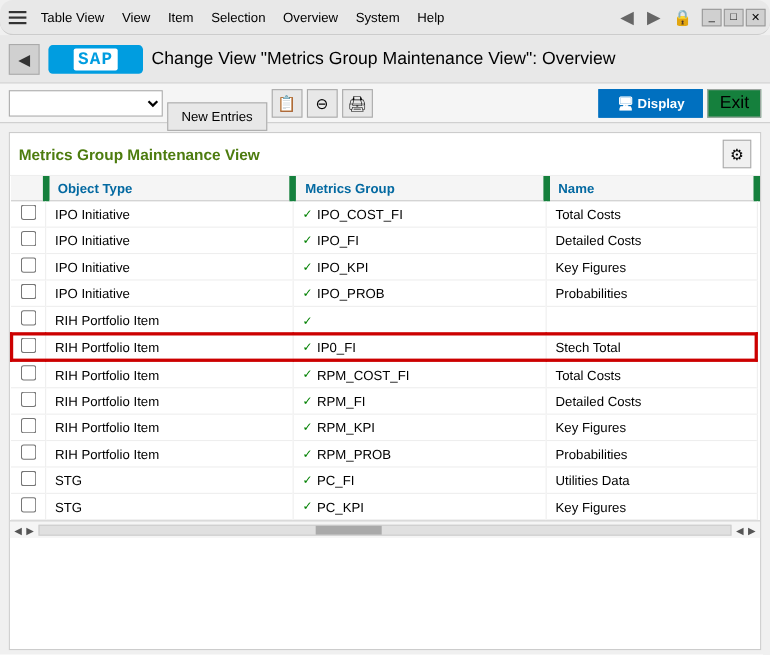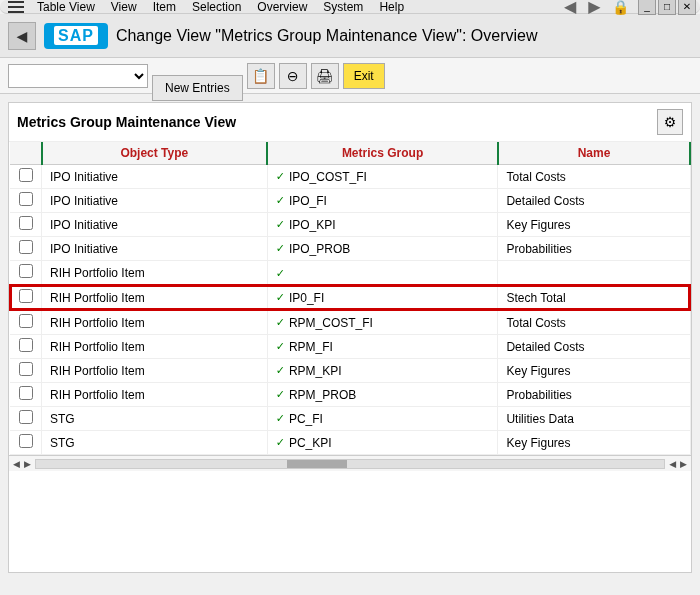--- a/index.html
+++ b/index.html
@@ -4,21 +4,21 @@
   <style>
     * { box-sizing: border-box; margin: 0; padding: 0; }
     body { font-family: Arial, sans-serif; font-size: 13px; background: #f0f0f0; width: 700px; height: 595px; overflow: hidden; }
 
     
     .menu-bar {
       background: #e8e8e8;
       border-bottom: 1px solid #ccc;
       display: flex;
       align-items: center;
-      height: 14px;
+      height: 32px;
       padding: 0 4px;
       gap: 2px;
       border-radius: 12px;
     }
     .menu-bar-item {
       padding: 2px 6px;
       cursor: pointer;
       font-size: 12px;
       color: #000;
       border: 1px solid transparent;
@@ -46,23 +46,24 @@
       background: #d0d0d0;
       border: 1px solid #aaa;
       display: flex; align-items: center; justify-content: center;
       cursor: pointer; font-size: 14px; color: #333;
     }
     .sap-logo {
       background: #009de0;
       color: white;
       font-weight: bold;
       font-size: 16px;
-      padding: 4px 10px;
+      padding: 4px 23px;
       border-radius: 4px;
       letter-spacing: 1px;
+      font-family: Liberation Mono, monospace;
     }
     .sap-logo-inner {
       background: white;
       color: #009de0;
       border-radius: 2px;
       padding: 1px 4px;
     }
     .title-text {
       font-size: 16px;
       font-weight: normal;
@@ -113,22 +114,22 @@
       font-size: 12px;
       font-weight: bold;
       cursor: pointer;
       display: flex; align-items: center; gap: 4px;
       margin-left: auto;
     }
     .exit-btn {
       height: 26px;
       padding: 0 10px;
       border: 1px solid #aaa;
-      background: #fde047;
-      font-size: 12px;
+      background: #15803d;
+      font-size: 16px;
       cursor: pointer;
     }
     .chevron-down { font-size: 10px; }
 
     
     .content {
       background: white;
       margin: 8px;
       border: 1px solid #ccc;
       height: calc(595px - 28px - 44px - 36px - 16px);
@@ -136,44 +137,44 @@
     .content-header {
       display: flex;
       align-items: center;
       justify-content: space-between;
       padding: 6px 8px;
       border-bottom: 1px solid #eee;
     }
     .content-title {
       font-size: 14px;
       font-weight: bold;
-      color: #000000;
+      color: #4d7c0f;
     }
     .settings-btn {
       width: 26px; height: 26px;
       border: 1px solid #aaa;
       background: #f0f0f0;
       display: flex; align-items: center; justify-content: center;
       cursor: pointer; font-size: 14px;
     }
     table {
       width: 100%;
       border-collapse: collapse;
       font-size: 12px;
     }
     thead tr {
       background: #f5f5f5;
       border-bottom: 1px solid #ccc;
     }
     thead th {
-      text-align: center;
+      text-align: left;
       padding: 4px 8px;
       font-weight: bold;
-      color: #b91c1c;
-      border-right: 2px solid #15803d;
+      color: #0369a1;
+      border-right: 6px solid #15803d;
     }
     thead th:first-child { width: 28px; }
     tbody tr {
       border-bottom: 1px solid #eee;
       padding-left: 20px;
     }
     tbody td {
       padding: 3px 8px;
       color: #000;
       border-right: 1px solid #eee;
@@ -255,20 +256,21 @@
 </div>
 
 <div class="toolbar">
   <select class="toolbar-select">
     <option value=""></option>
   </select>
   <button class="toolbar-btn">New Entries</button>
   <div class="toolbar-icon-btn" title="Copy">📋</div>
   <div class="toolbar-icon-btn" title="Delete">⊖</div>
   <div class="toolbar-icon-btn" title="Print">🖨</div>
+  <button class="display-btn">🖥 Display</button>
   <button class="exit-btn">Exit</button>
 </div>
 
 <div class="content">
   <div class="content-header">
     <span class="content-title">Metrics Group Maintenance View</span>
     <div class="settings-btn">⚙</div>
   </div>
   <div class="table-scroll-wrapper">
     <table>

